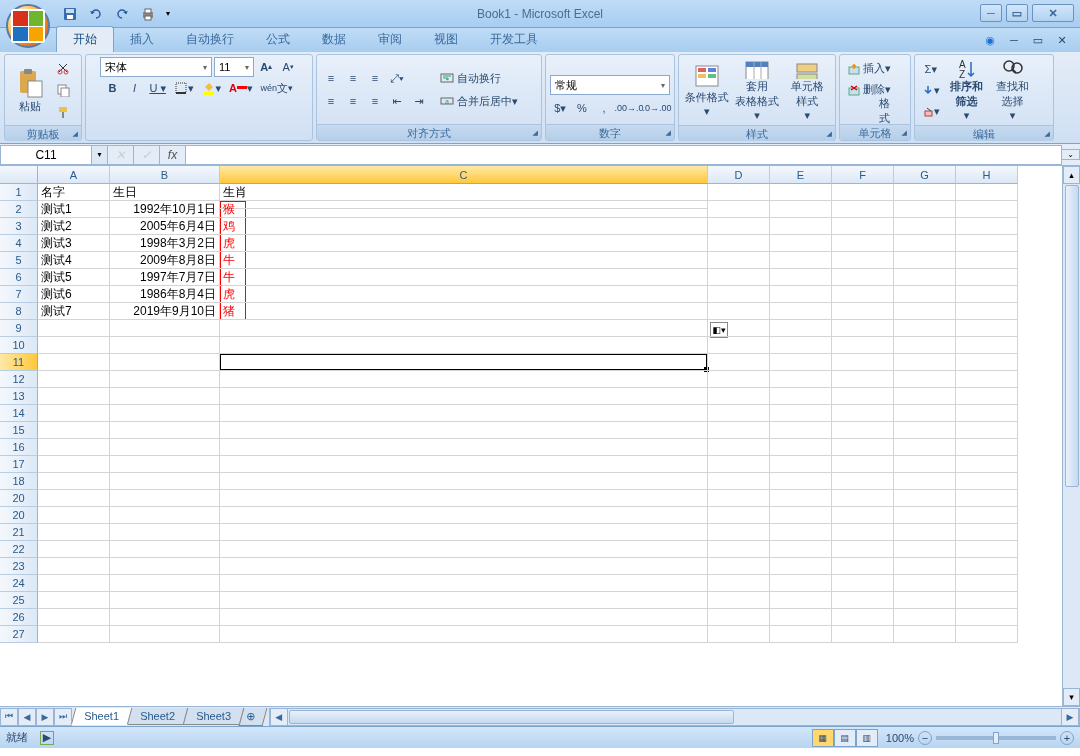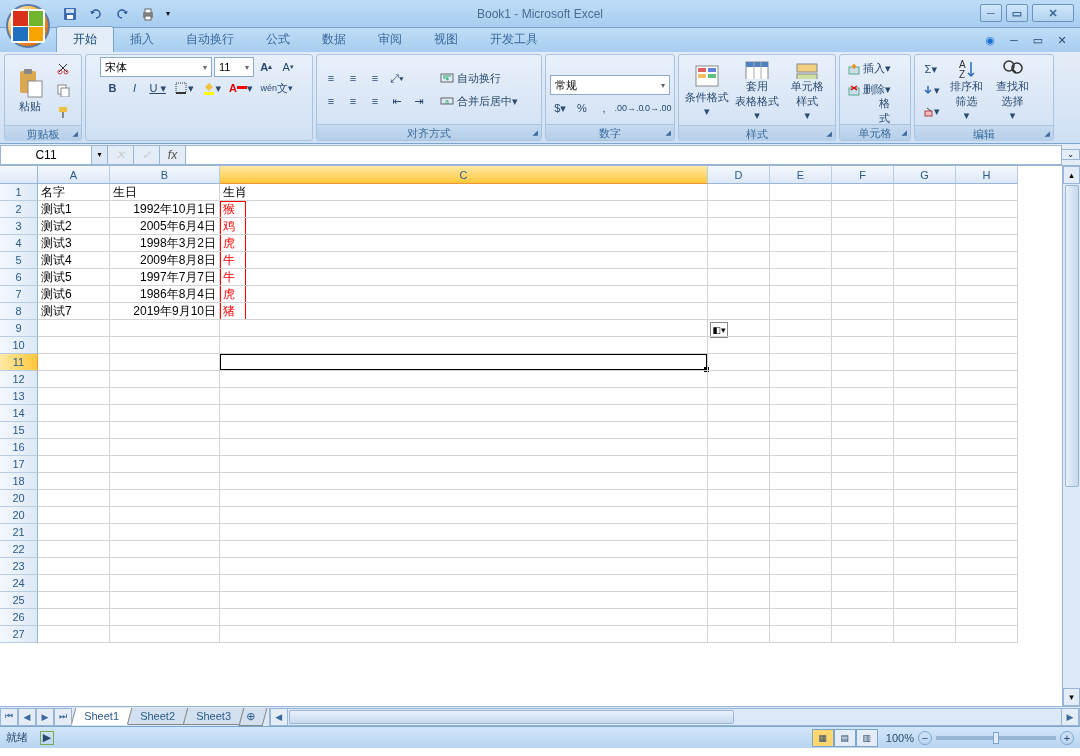--- a/index.html
+++ b/index.html
@@ -349,21 +349,21 @@
               <rect x="3" y="6" width="7" height="5" fill="#fbb" stroke="#a44"></rect>
               <path d="M5 3 l4 3" stroke="#444"></path>
             </svg>▾</div>
       </div>
       <div class="big-btn" style="width:44px;">
         <svg width="24" height="24">
             <text x="4" y="10" font-size="10" fill="#333">A</text>
             <text x="4" y="20" font-size="10" fill="#333">Z</text>
             <path d="M16 4 v14 M13 15 l3 3 l3 -3" stroke="#2a6ac0" fill="none" stroke-width="1.5"></path>
           </svg>
-        <span style="white-space:pre-line;">排序和
+        <span style="white-space:pre-line;font-weight:bold;">排序和
 筛选</span>▾
       </div>
       <div class="big-btn" style="width:44px;">
         <svg width="24" height="24">
             <ellipse cx="8" cy="8" rx="5" ry="5" fill="none" stroke="#333" stroke-width="1.5"></ellipse>
             <ellipse cx="16" cy="10" rx="5" ry="5" fill="none" stroke="#333" stroke-width="1.5"></ellipse>
             <line x1="11" y1="11" x2="15" y2="15" stroke="#333" stroke-width="2"></line>
           </svg>
         <span style="white-space:pre-line;">查找和
 选择</span>▾
@@ -647,21 +647,21 @@
           <div class="cell" style="left: 0px; top: 442px; width: 72px; height: 17px;"></div>
           <div class="cell" style="left: 72px; top: 442px; width: 110px; height: 17px;"></div>
           <div class="cell" style="left: 182px; top: 442px; width: 488px; height: 17px;"></div>
           <div class="cell" style="left: 670px; top: 442px; width: 62px; height: 17px;"></div>
           <div class="cell" style="left: 732px; top: 442px; width: 62px; height: 17px;"></div>
           <div class="cell" style="left: 794px; top: 442px; width: 62px; height: 17px;"></div>
           <div class="cell" style="left: 856px; top: 442px; width: 62px; height: 17px;"></div>
           <div class="cell" style="left: 918px; top: 442px; width: 62px; height: 17px;"></div>
           <div class="cell " style="left: 0px; top: 0px; width: 72px; height: 17px;">名字</div>
           <div class="cell " style="left: 72px; top: 0px; width: 110px; height: 17px;">生日</div>
-          <div class="cell " style="left: 182px; top: 0px; width: 488px; height: 17px;">生肖</div>
+          <div class="cell " style="left: 182px; top: 0px; width: 488px; height: 25px;">生肖</div>
           <div class="cell " style="left: 0px; top: 17px; width: 72px; height: 17px;">测试1</div>
           <div class="cell right" style="left: 72px; top: 17px; width: 110px; height: 17px;">1992年10月1日</div>
           <div class="cell red" style="left: 182px; top: 17px; width: 488px; height: 17px;">猴</div>
           <div class="cell " style="left: 0px; top: 34px; width: 72px; height: 17px;">测试2</div>
           <div class="cell right" style="left: 72px; top: 34px; width: 110px; height: 17px;">2005年6月4日</div>
           <div class="cell red" style="left: 182px; top: 34px; width: 488px; height: 17px;">鸡</div>
           <div class="cell " style="left: 0px; top: 51px; width: 72px; height: 17px;">测试3</div>
           <div class="cell right" style="left: 72px; top: 51px; width: 110px; height: 17px;">1998年3月2日</div>
           <div class="cell red" style="left: 182px; top: 51px; width: 488px; height: 17px;">虎</div>
           <div class="cell " style="left: 0px; top: 68px; width: 72px; height: 17px;">测试4</div>

